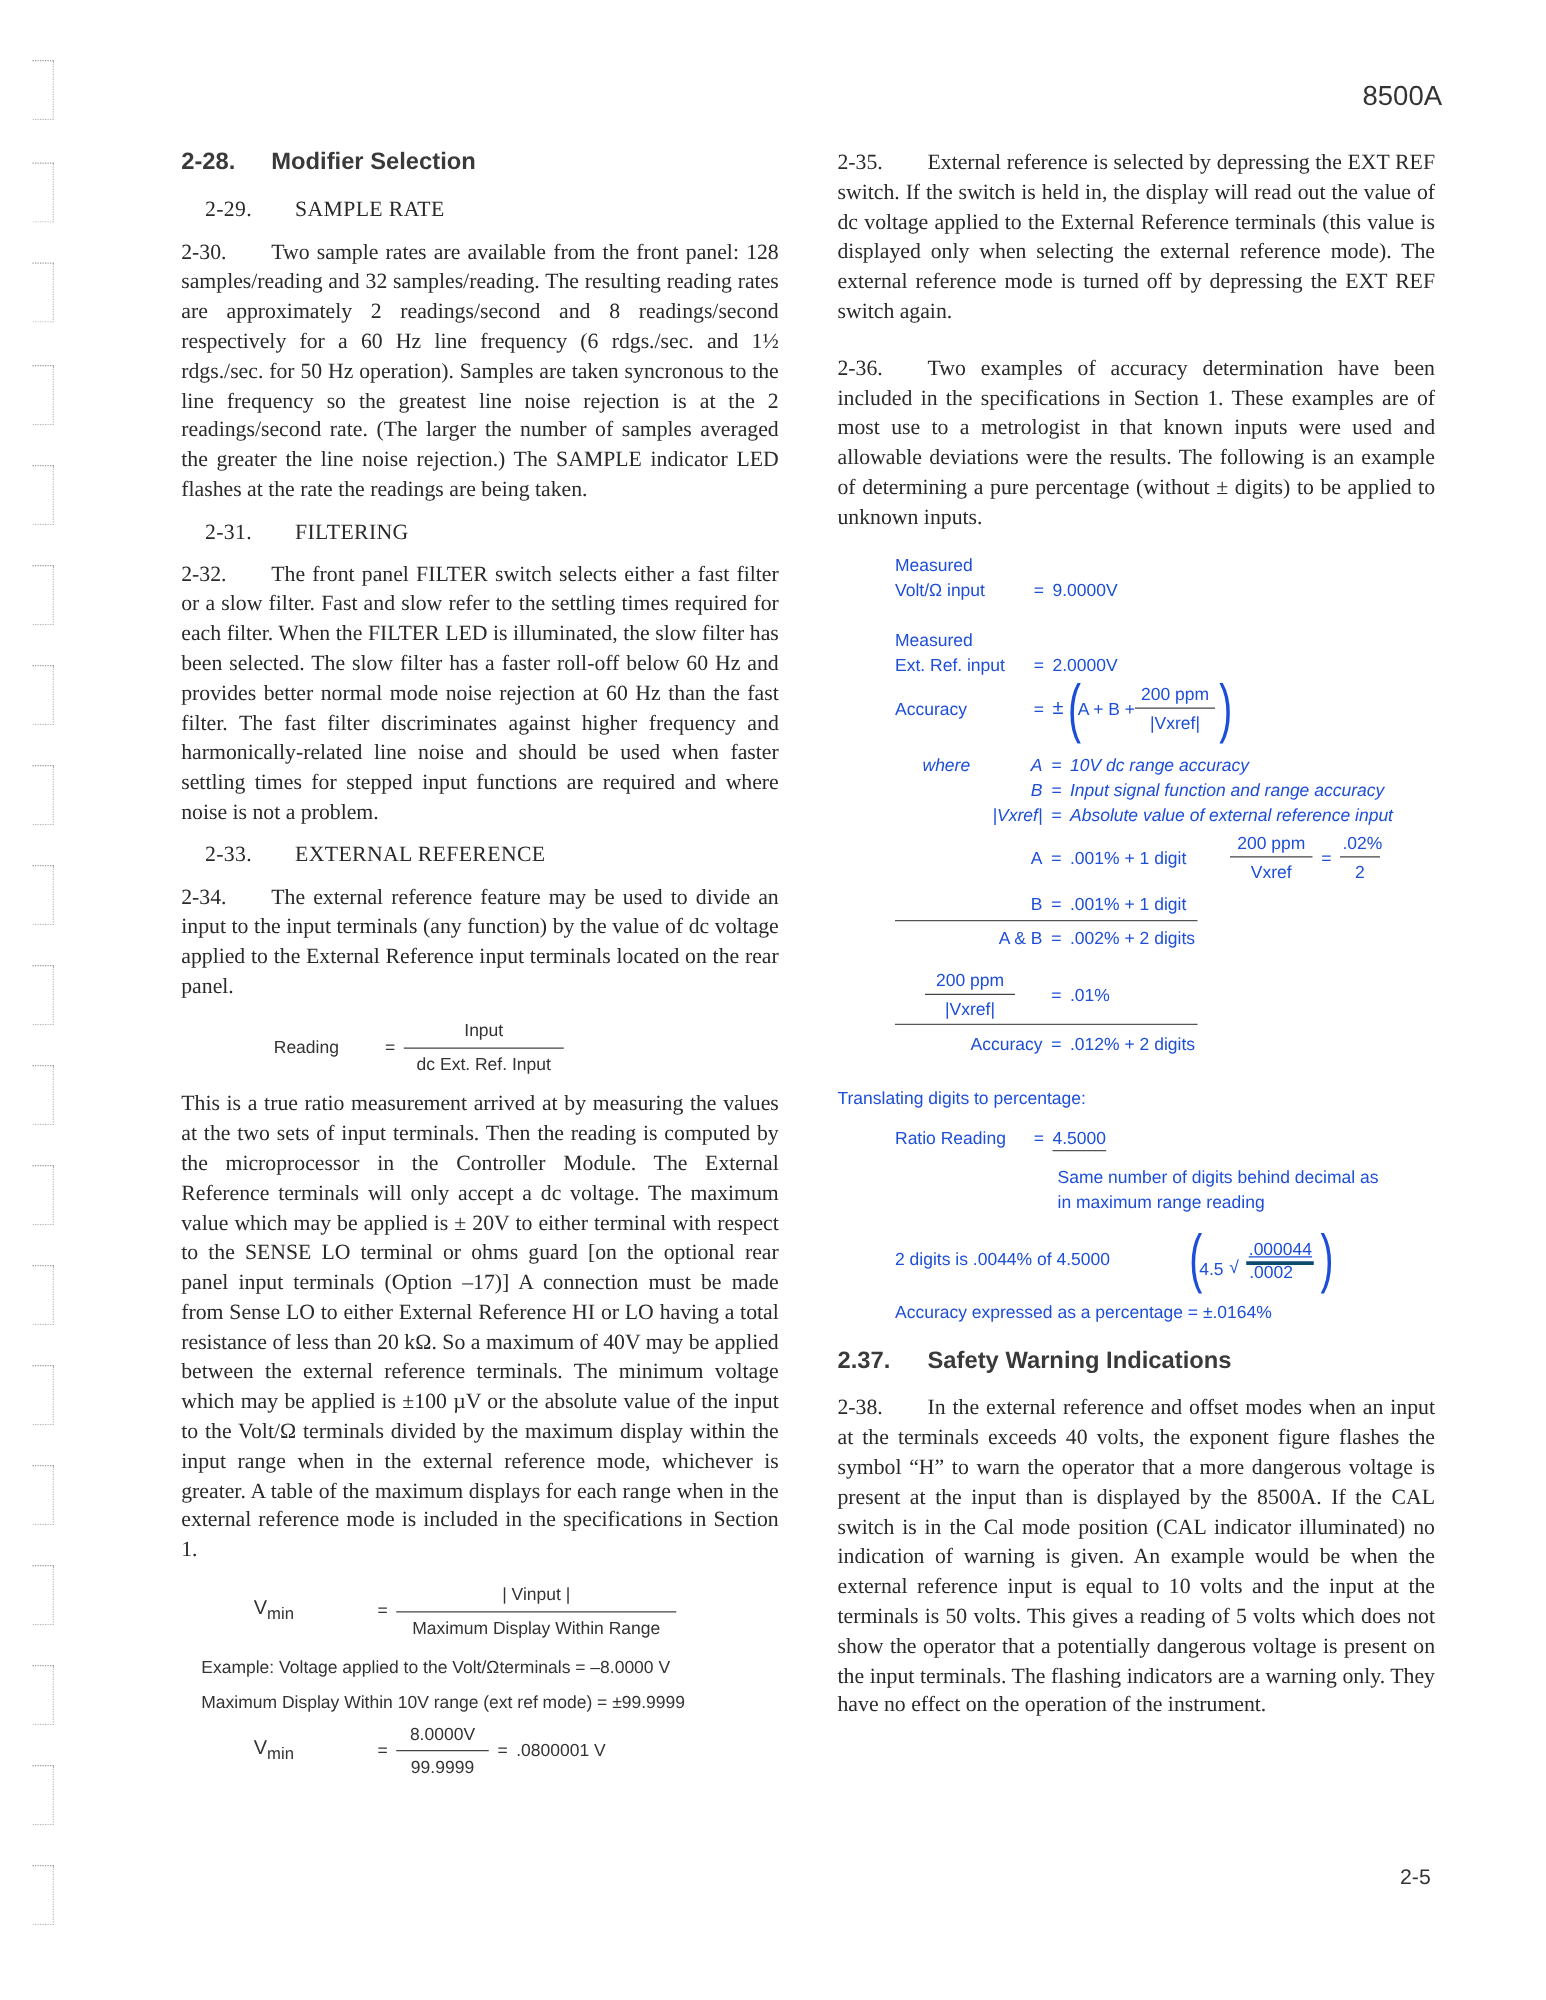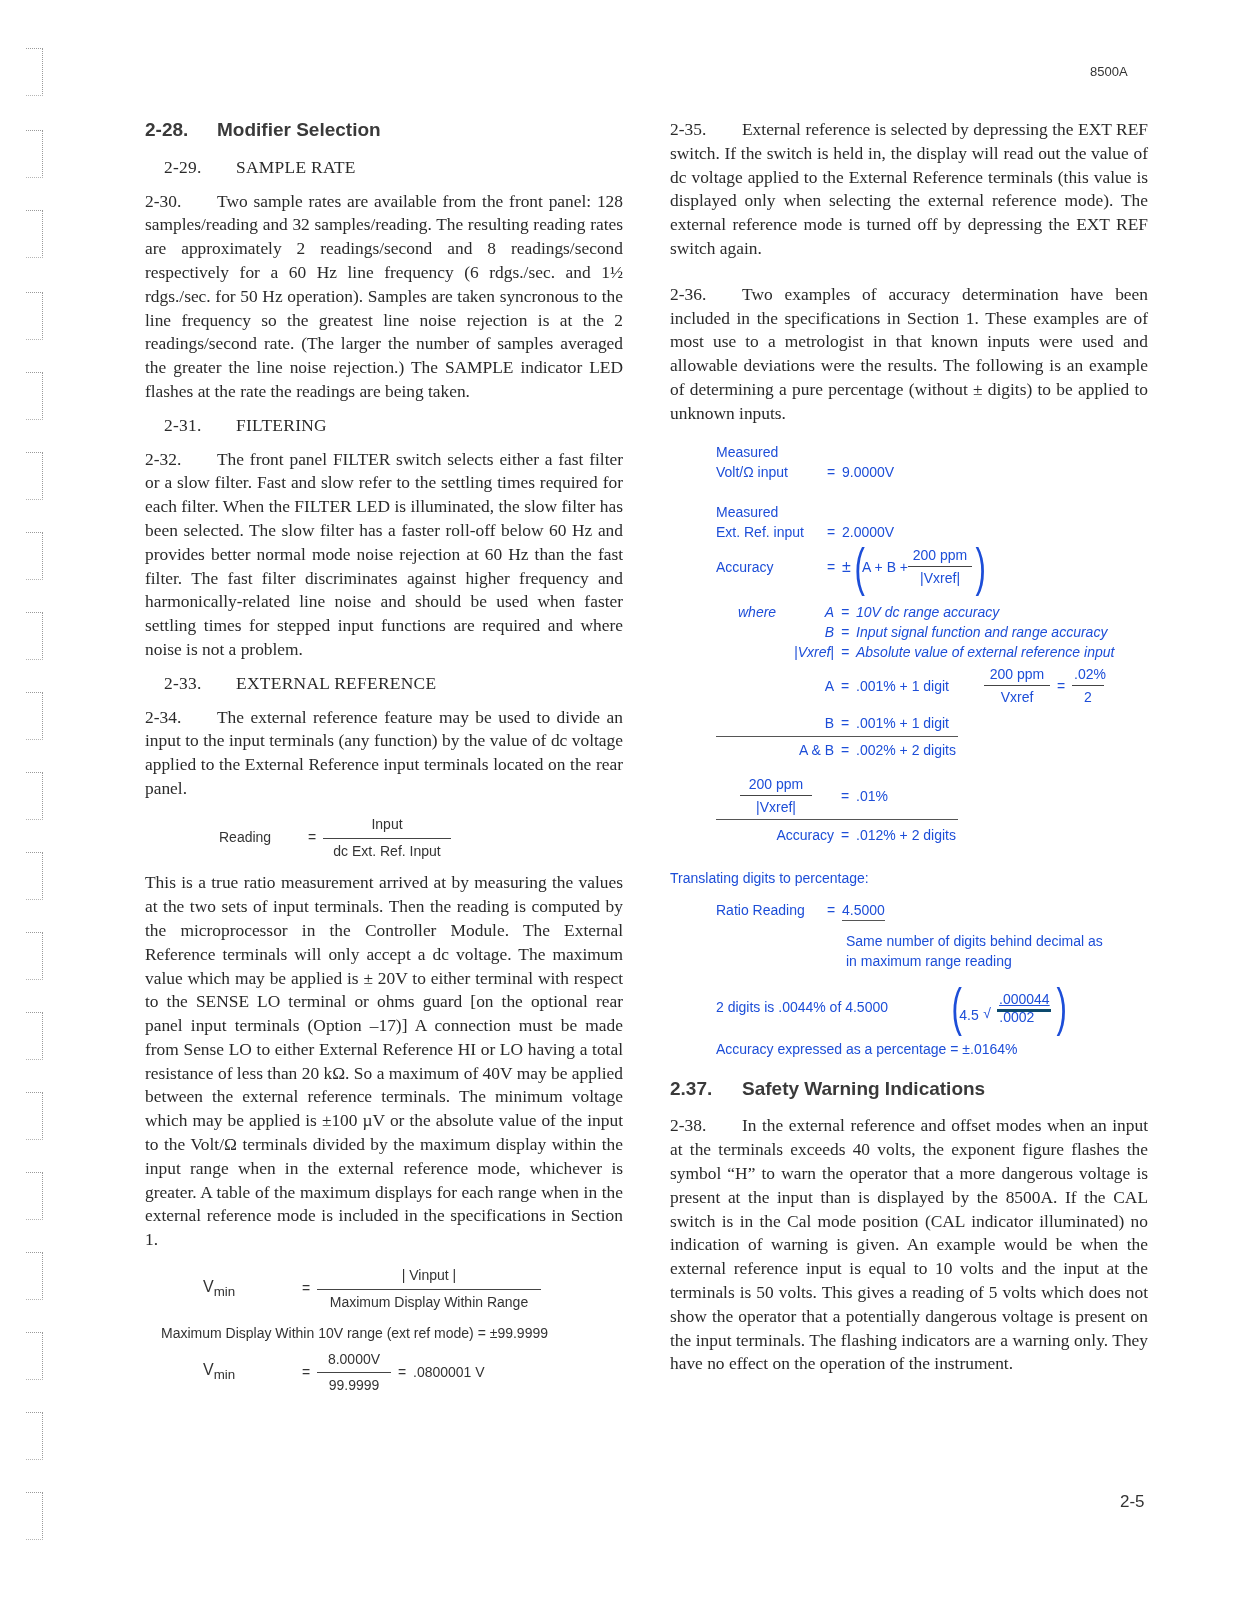--- a/index.html
+++ b/index.html
@@ -7,21 +7,21 @@
     width: 1237px; height: 1600px; position: relative; overflow: hidden;
     color: #2a2a2a;
     font-family: "Liberation Serif", "DejaVu Serif", serif;
   }
   .sans { font-family: "Liberation Sans", "DejaVu Sans", sans-serif; }
 
   
   .binder { position: absolute; left: 26px; width: 16px; height: 46px;
     border-top: 1px dotted #9a9a9a; border-right: 1px dotted #9a9a9a; border-bottom: 1px dotted #b5b5b5; }
 
-  .header-id { position: absolute; top: 64px; left: 1090px; font-size: 13px; color: #333; }
+  .header-id { position: absolute; top: 64px; left: 1090px; font-size: 22px; color: #333; }
   .page-num { position: absolute; top: 1492px; left: 1120px; font-size: 17px; color: #333; }
 
   .col { position: absolute; width: 478px; font-size: 17.4px; line-height: 23.8px; }
   .col-left { left: 145px; top: 118px; }
   .col-right { left: 670px; top: 118px; }
 
   .section-head { font-size: 19px; font-weight: bold; color: #3a3a3a; margin: 0 0 14px 0; }
   .section-head .num { display: inline-block; width: 72px; }
   .sub-head { font-size: 17.4px; margin: 0 0 10px 0; letter-spacing: 0.3px; }
   .sub-head .num { display: inline-block; width: 72px; margin-left: 19px; }
@@ -105,20 +105,21 @@
   </p>
 
   <div class="formula eq-row" style="margin: 12px 0 6px 58px;">
     <span class="eq-label" style="width:92px; font-size:16px;"><span>V</span><sub>min</sub></span>
     <span class="eq-sign">=</span>
     <span class="frac" style="width:224px;">
       <span class="top">| Vinput |</span>
       <span class="bot">Maximum Display Within Range</span>
     </span>
   </div>
+  <div class="formula" style="margin: 6px 0 4px 16px; line-height:24px;">Example: Voltage applied to the Volt/Ωterminals = –8.0000 V</div>
   <div class="formula" style="margin: 0 0 3px 16px; line-height:24px;">Maximum Display Within 10V range (ext ref mode) = ±99.9999</div>
   <div class="formula eq-row" style="margin: 2px 0 0 58px;">
     <span class="eq-label" style="width:92px; font-size:16px;"><span>V</span><sub>min</sub></span>
     <span class="eq-sign">=</span>
     <span class="frac" style="width:74px;">
       <span class="top">8.0000V</span>
       <span class="bot">99.9999</span>
     </span>
     <span class="eq-sign">=</span>
     <span>.0800001 V</span>

